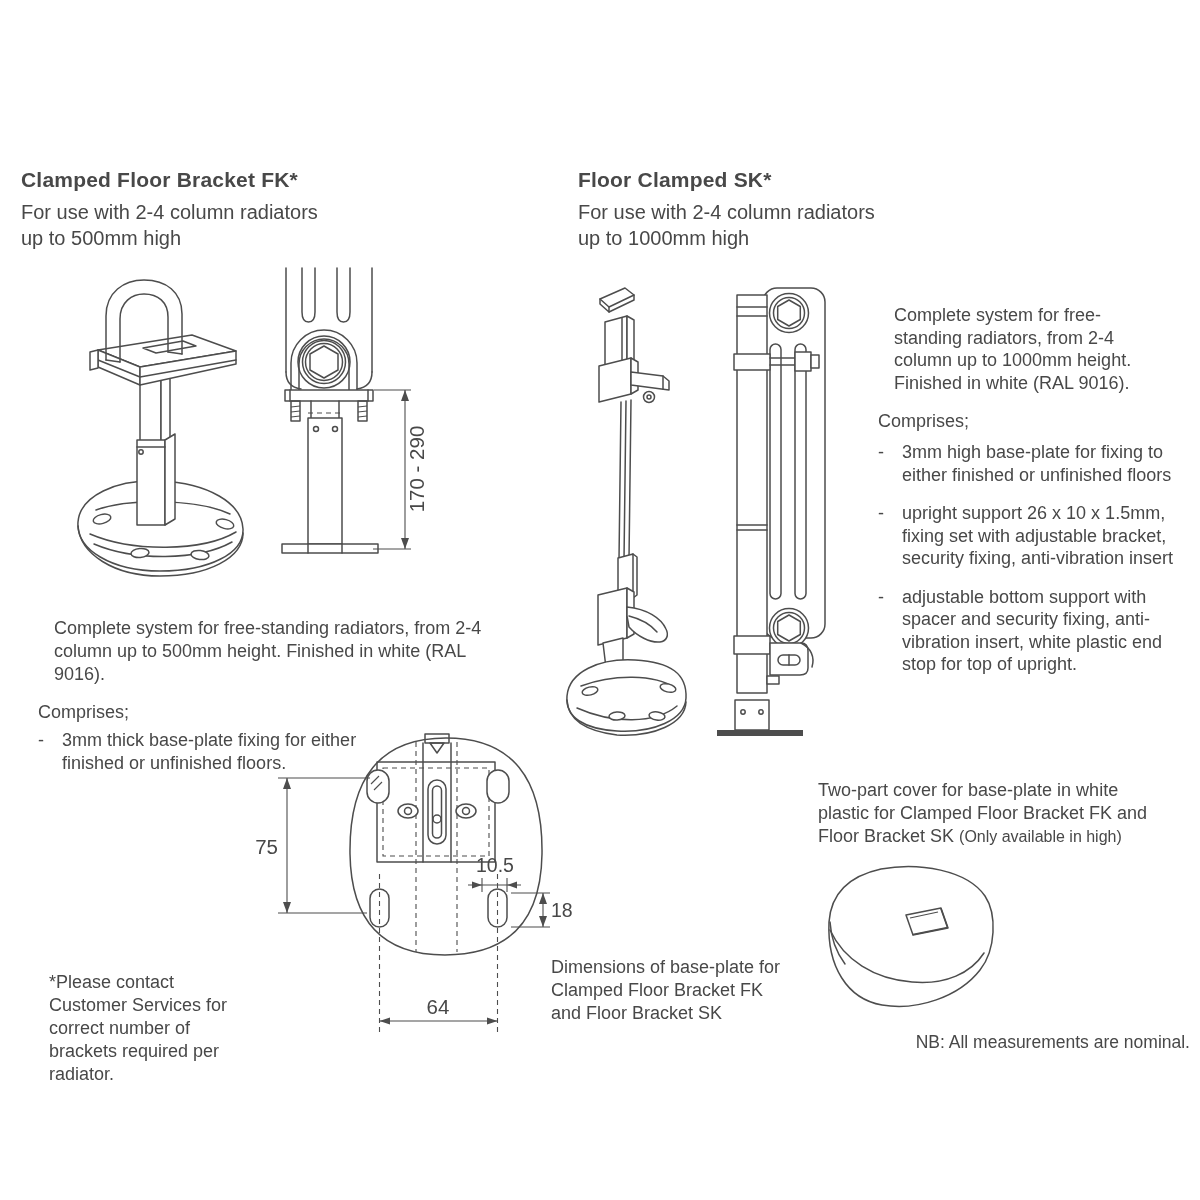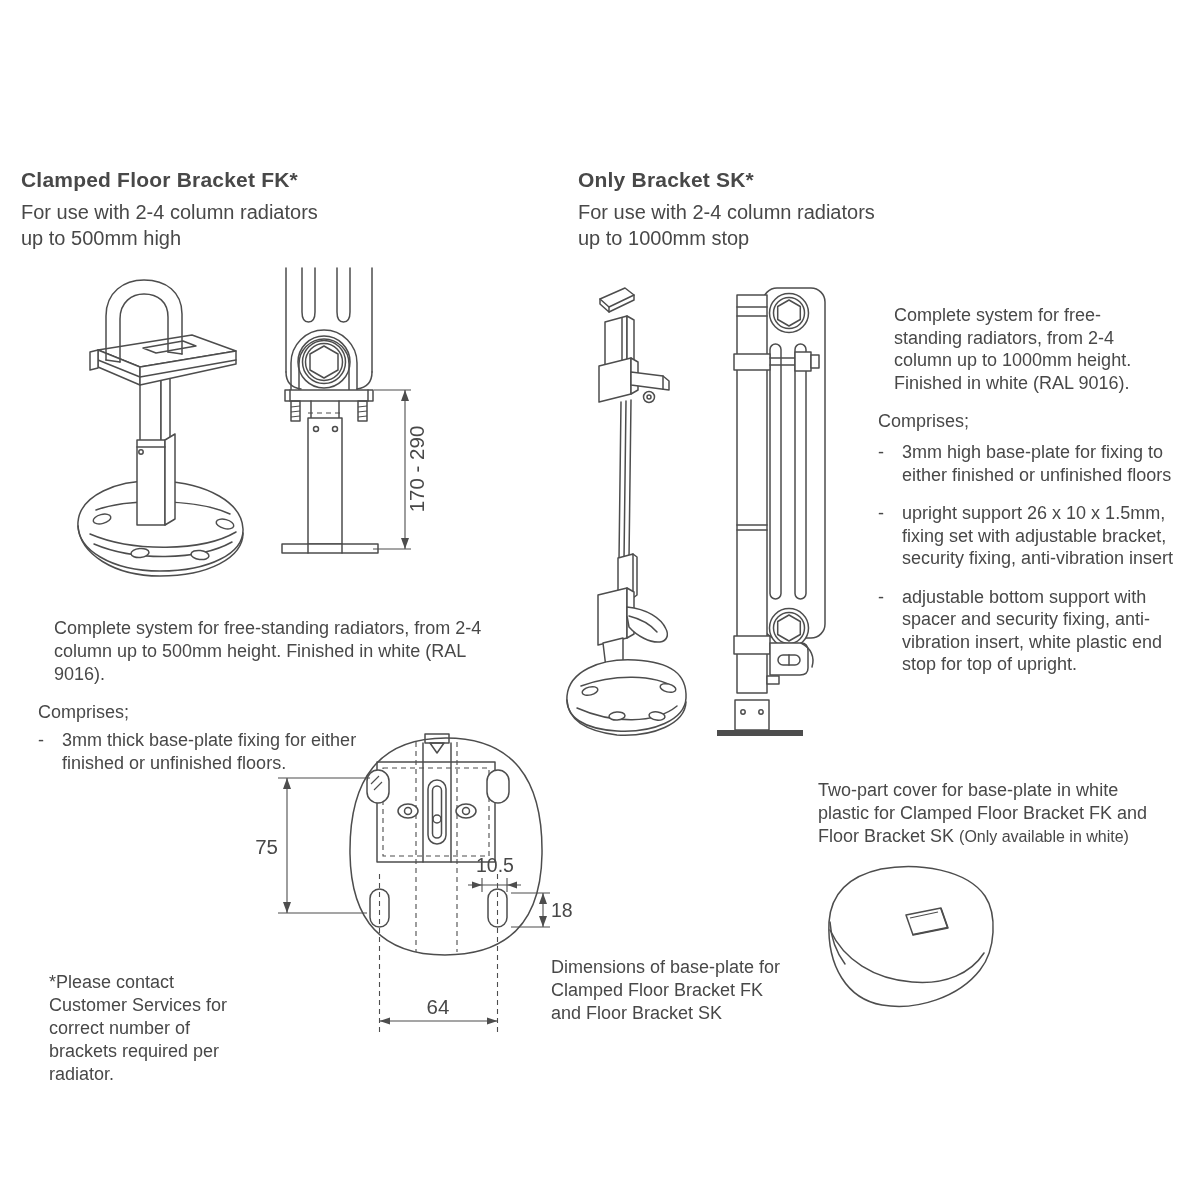--- a/index.html
+++ b/index.html
@@ -35,24 +35,24 @@
 
   <div class="abs" style="left:21px;top:168px;width:430px">
     <div class="sec-title">Clamped Floor Bracket FK*</div>
     <div class="sec-sub">
       <span>For use with 2-4 column radiators</span><br>
       <span>up to 500mm high</span>
     </div>
   </div>
 
   <div class="abs" style="left:578px;top:168px;width:430px">
-    <div class="sec-title">Only Bracket SK*</div>
+    <div class="sec-title">Floor Clamped SK*</div>
     <div class="sec-sub">
       <span>For use with 2-4 column radiators</span><br>
-      <span>up to 1000mm stop</span>
+      <span>up to 1000mm high</span>
     </div>
   </div>
 
   <svg class="abs" style="left:40px;top:272px" width="235" height="315" viewBox="0 0 235 315">
     <g>
       <path class="ln" d="M38,250 C40,224 76,207 120,209 C168,211 202,231 203,257 C204,281 170,299 120,299 C72,299 36,278 38,250 Z"></path>
       <path class="ln" d="M38,254 C40,282 74,304 120,304 C168,304 203,286 203,261"></path>
       <path class="ln" d="M56,238 C90,226 158,227 190,242"></path>
       <path class="ln" d="M50,262 C92,280 162,280 196,260"></path>
       <path class="ln" d="M54,272 C94,289 158,289 192,270"></path>
@@ -300,30 +300,33 @@
 
   <div class="abs" style="left:33px;top:955px;width:230px">
     <p class="body-txt">*Please contact Customer Services for correct number of brackets required per radiator.</p>
   </div>
 
   <div class="abs caption" style="left:531px;top:956px;width:234px">
     <span>Dimensions of base-plate for Clamped Floor Bracket FK and Floor Bracket SK</span>
   </div>
 
   <div class="abs cover-note" style="left:818px;top:779px;width:342px">
-    <span>Two-part cover for base-plate in white plastic for Clamped Floor Bracket FK and Floor Bracket SK </span><span class="small">(Only available in white)</span>
+    <span>Two-part cover for base-plate in white plastic for Clamped Floor Bracket FK and Floor Bracket SK </span><span class="small">(Only available in high)</span>
   </div>
 
   <svg class="abs" style="left:818px;top:858px" width="185" height="160" viewBox="0 0 185 160">
     <g>
       <path class="ln" stroke-width="2" d="M11,64 C13,36 31,18 63,11 C101,4 149,12 167,38 C179,56 178,92 162,112 C141,139 99,153 64,147 C29,141 9,108 11,64 Z"></path>
       <path class="ln" d="M12,72 C26,102 56,121 94,124 C128,127 153,115 166,95"></path>
       <path class="ln" d="M12,64 C13,80 18,94 27,106"></path>
     </g>
     <g>
       <path class="ln" d="M88,57 L123,50 L130,70 L95,77 Z"></path>
       <path class="ln" stroke-width="3.5" d="M123,51 L129.5,69.5 L95,76.5"></path>
       <path class="thin" d="M92,60 L120,54"></path>
     </g>
   </svg>
 
+  <div class="abs nb" style="left:890px;top:1032px;width:300px">
+    <span>NB: All measurements are nominal.</span>
+  </div>
 
 </div>
 
 </body></html>

